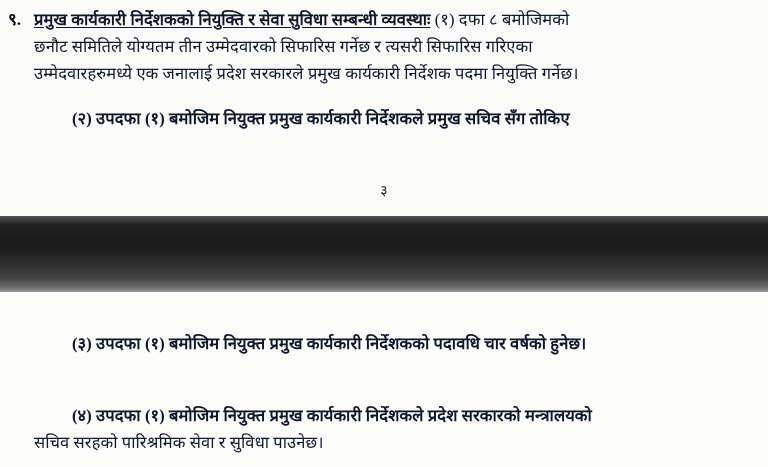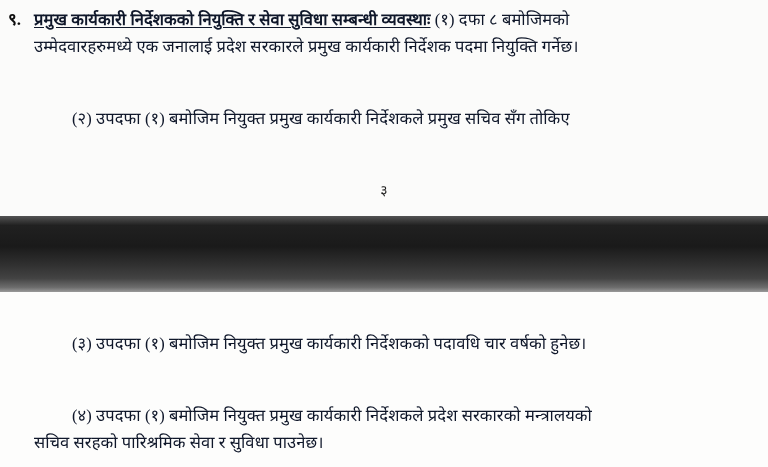--- a/index.html
+++ b/index.html
@@ -53,21 +53,21 @@
     left: 8px;
     top: 6px;
     width: 752px;
   }
   .clause-1 .clause-body { width: 716px; text-align: justify; }
   .heading-run {
     font-weight: bold;
     text-decoration: underline;
     text-underline-offset: 2px;
   }
-  .para-indent { text-indent: 38px; display: block; }
+  .para-indent { text-indent: 38px; display: block; font-weight: bold; }
 
   .clause-2 {
     left: 34px;
     top: 105px;
     width: 726px;
   }
   .clause-2 .clause-body { width: 700px; text-align: justify; }
 
   .page-number {
     position: absolute;
@@ -129,20 +129,21 @@
 
 <div class="page">
 
   <div class="section-top">
 
     <div class="clause clause-1">
       <div class="clause-number">९.</div>
       <div class="clause-body">
         <span class="heading-run">प्रमुख कार्यकारी निर्देशकको नियुक्ति र सेवा सुविधा सम्बन्धी व्यवस्थाः</span>
         <span>(१) दफा ८ बमोजिमको</span>
+        <span class="line">छनौट समितिले योग्यतम तीन उम्मेदवारको सिफारिस गर्नेछ र त्यसरी सिफारिस गरिएका</span>
         <span class="line">उम्मेदवारहरुमध्ये एक जनालाई प्रदेश सरकारले प्रमुख कार्यकारी निर्देशक पदमा नियुक्ति गर्नेछ।</span>
       </div>
     </div>
 
     <div class="clause clause-2">
       <div class="clause-body">
         <span class="para-indent">(२) उपदफा (१) बमोजिम नियुक्त प्रमुख कार्यकारी निर्देशकले प्रमुख सचिव सँग तोकिए</span>
       </div>
     </div>
 

